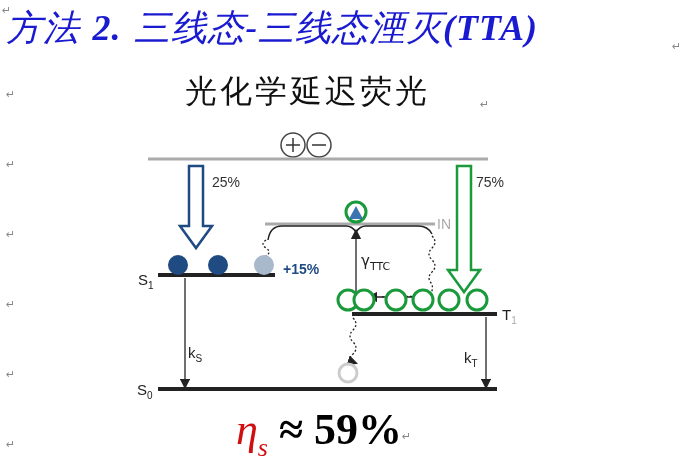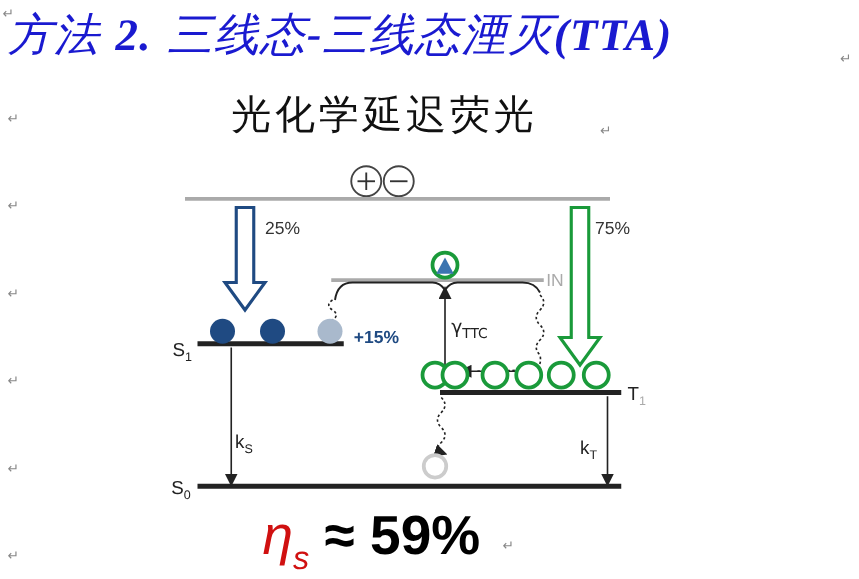--- a/index.html
+++ b/index.html
@@ -2,21 +2,21 @@
 <html><head>
 <meta charset="utf-8">
 <style>
   html, body { margin:0; padding:0; background:#ffffff; }
   body { width:687px; height:463px; position:relative; overflow:hidden; font-family:"DejaVu Sans", sans-serif; }
   .title { position:absolute; left:6px; top:4px; font-family:"DejaVu Serif", serif; font-size:36px; color:#1a1ad0; white-space:nowrap; letter-spacing:1px;font-style:italic; }
   .title .b { font-weight:bold; font-family:"Liberation Serif", serif; }
   .subtitle { position:absolute; left:160px; top:70px; font-family:"DejaVu Serif", serif; font-size:32px; color:#111; white-space:nowrap; letter-spacing:3px;margin-left:25px; }
   .para { position:absolute; font-size:11px; color:#888; }
   svg.diagram { position:absolute; left:0; top:0; }
-  .eta { position:absolute; left:210px; top:404px; font-family:Liberation Sans, sans-serif; font-size:44px; font-weight:bold; white-space:nowrap; color:#000; }
+  .eta { position:absolute; left:236px; top:404px; font-family:Liberation Serif, serif; font-size:44px; font-weight:bold; white-space:nowrap; color:#000; }
   .eta .sym { color:#d01010; font-style:italic; font-weight:normal; }
   .eta .sub { color:#d01010; font-style:italic; font-weight:normal; font-size:26px; vertical-align:-12px; }
 </style>
 </head>
 <body>
 
 <div class="title">
   <span>方法</span>
   <span class="b">2.</span>
   <span>三线态-三线态湮灭</span><span class="b">(TTA)</span>

